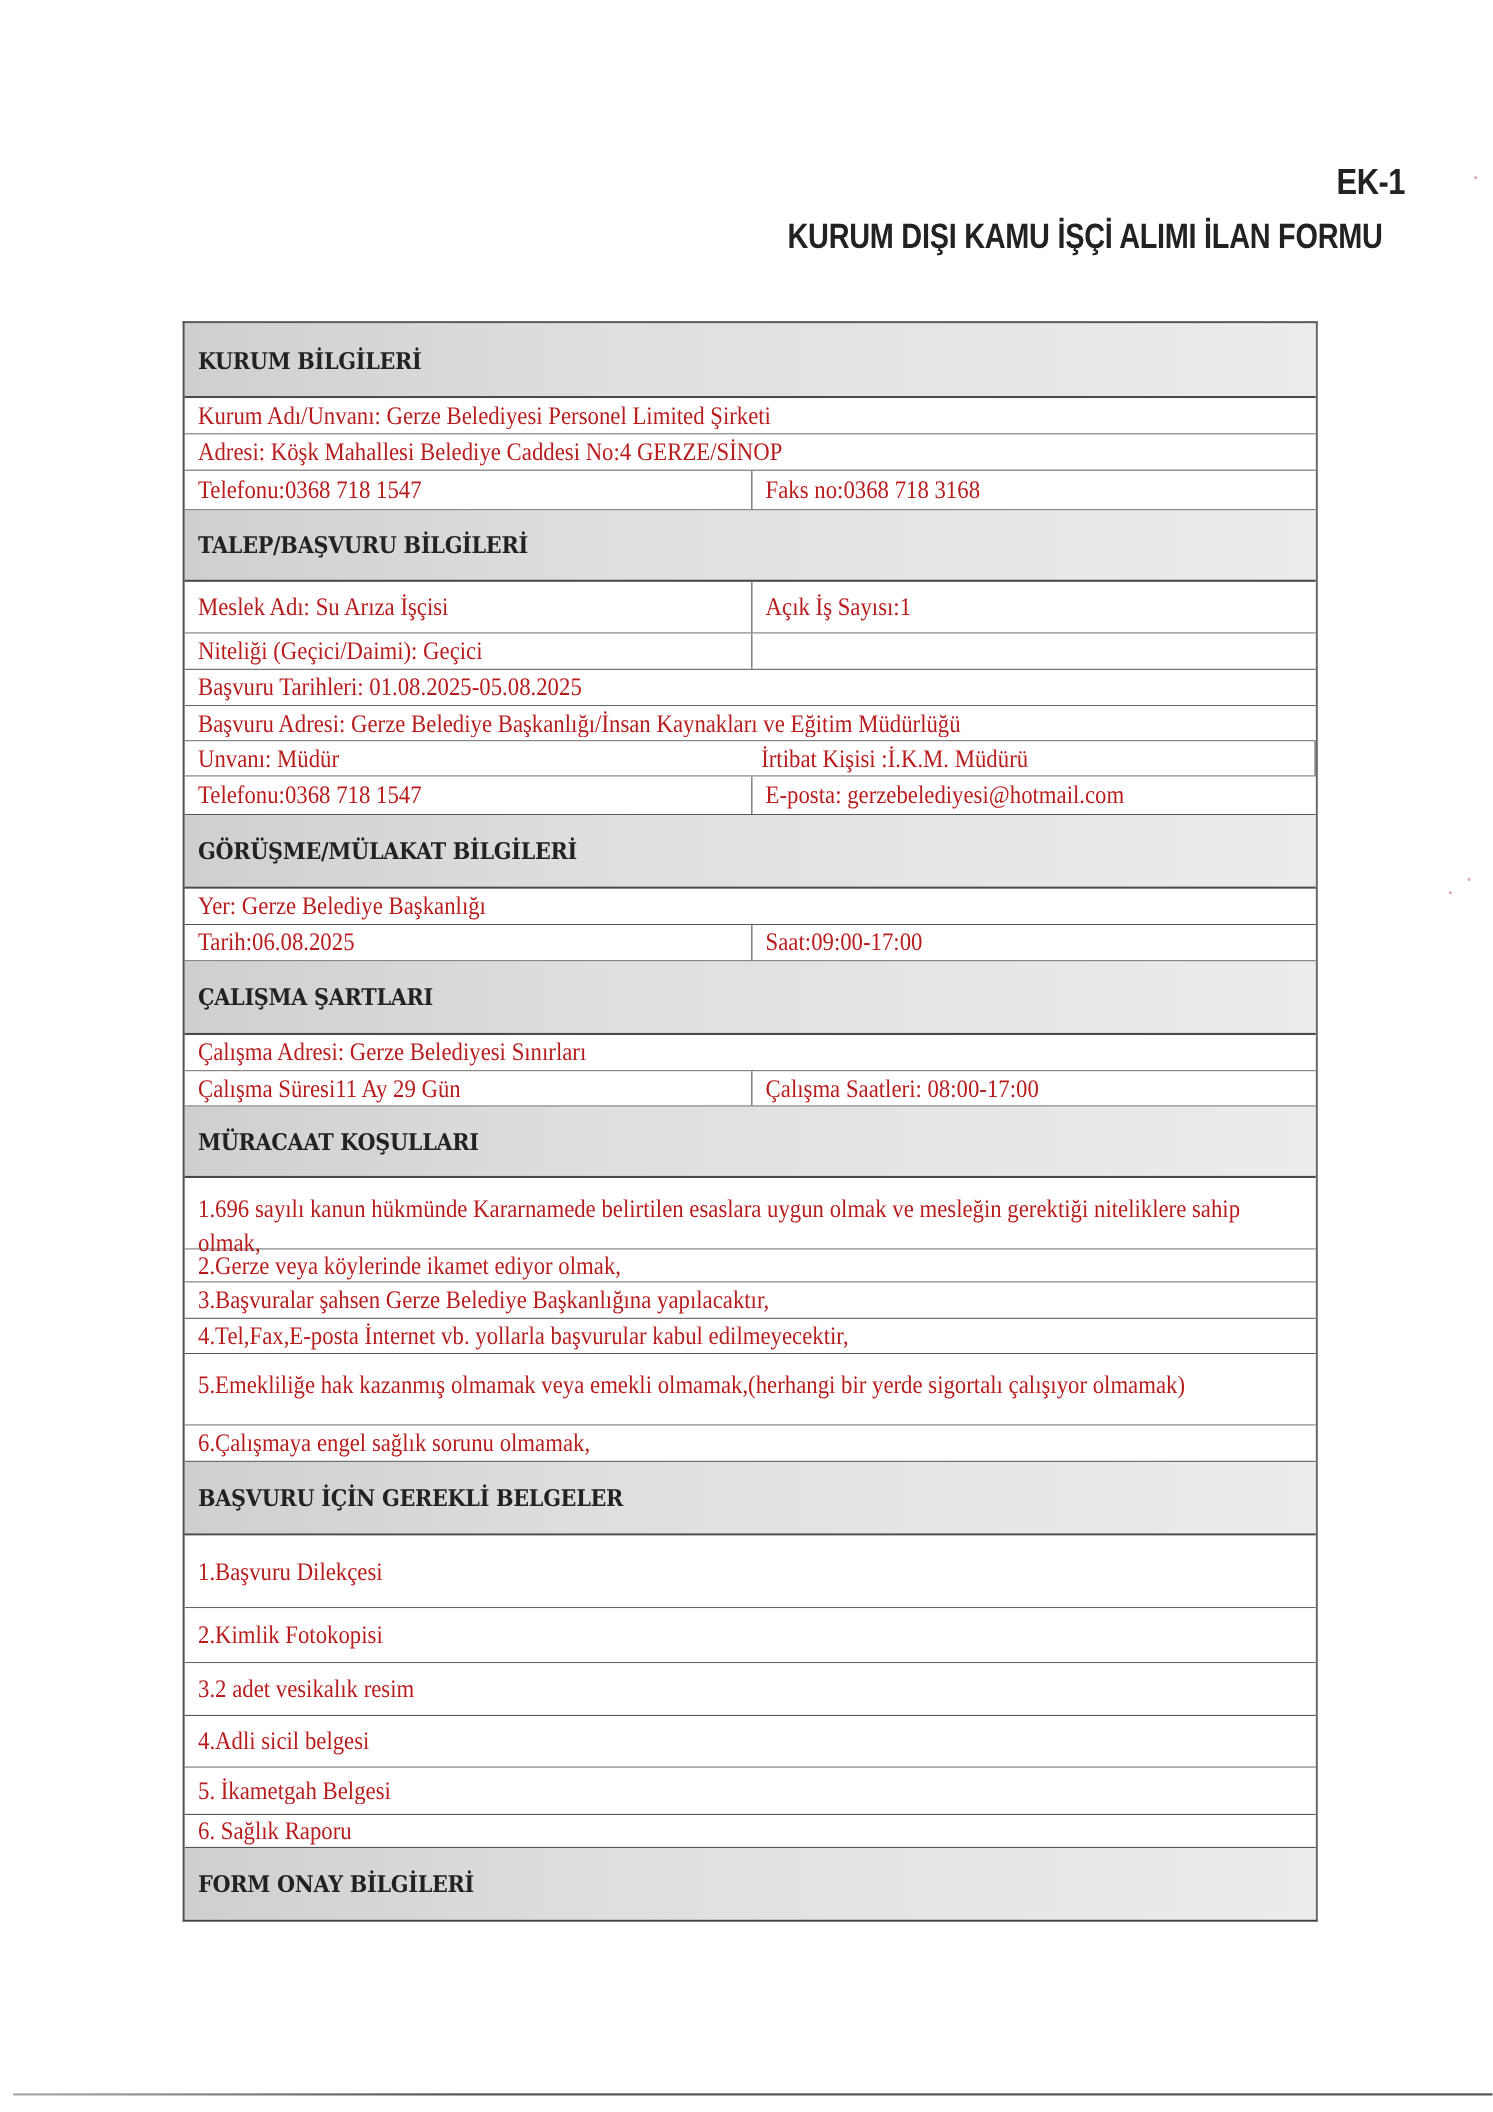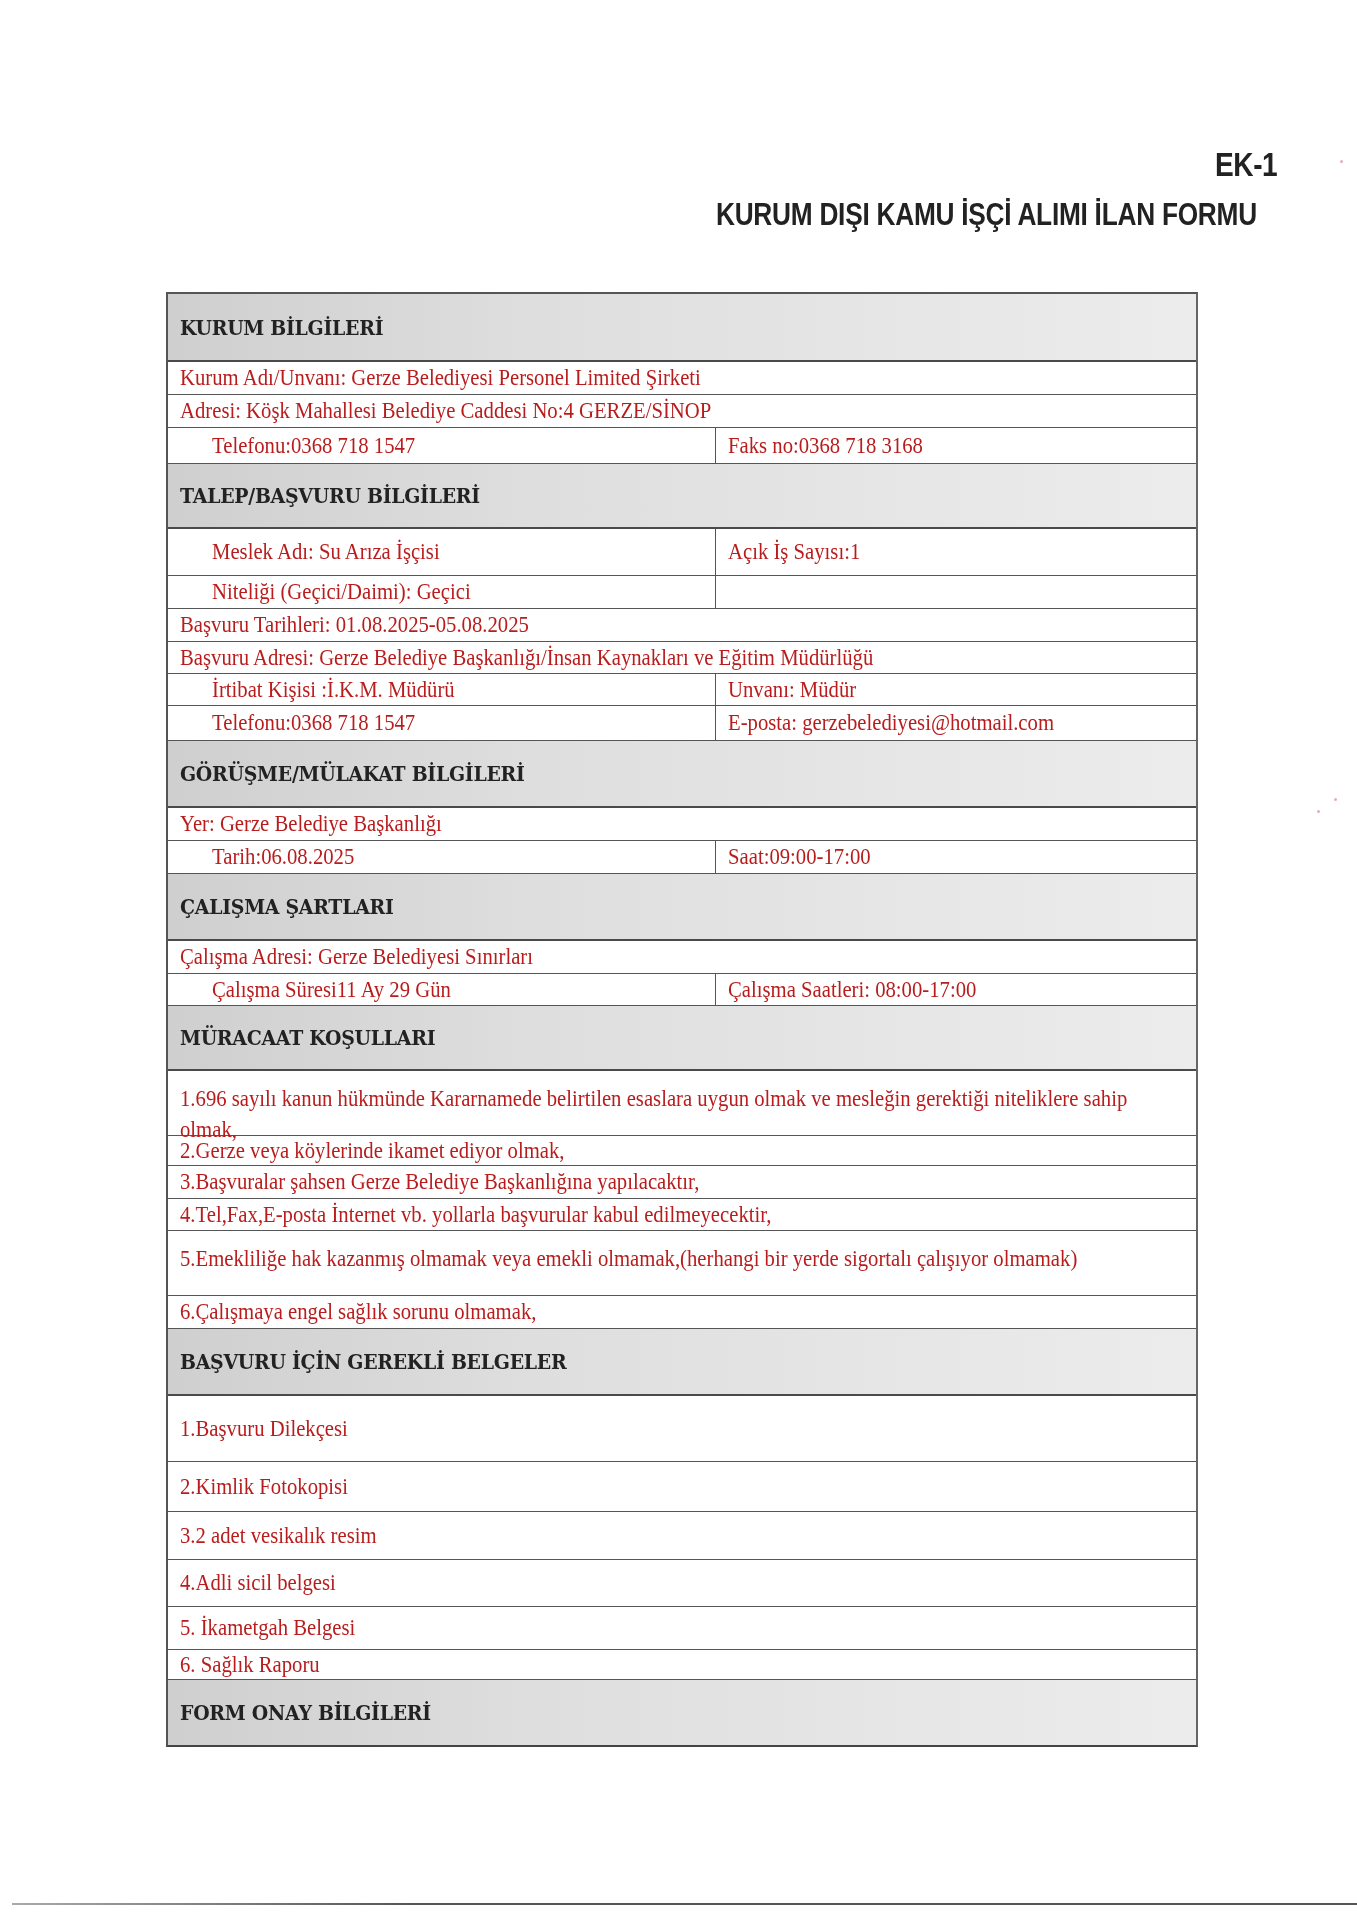--- a/index.html
+++ b/index.html
@@ -38,21 +38,21 @@
   .row {
     box-sizing: border-box; border-bottom: 1.5px solid #555;
     display: flex; align-items: stretch; background: #fff;
   }
   .row:last-child { border-bottom: none; }
   .cell {
     box-sizing: border-box; display: flex; align-items: center;
     padding-left: 12px; font-size: 23px; color: #b91c1c; white-space: nowrap;
   }
   .cell span { display: inline-block; transform: scaleX(0.9); transform-origin: left center; }
-  .c-left { width: 516px; border-right: 1.5px solid #555; margin-left: 32px; }
+  .c-left { width: 516px; border-right: 1.5px solid #555; }
   .c-right { flex: 1; }
   .c-full { flex: 1; }
   .multi .cell { white-space: normal; line-height: 31px; align-items: flex-start; padding-top: 12px; }
   .multi .cell span { width: 1110px; }
   .doc .cell { align-items: center; }
   .page-line {
     position: absolute; left: 12px; top: 1903px; width: 1345px; height: 2px;
     background: linear-gradient(90deg, #aaa, #555 30%, #555 100%);
   }
   .speck { position: absolute; width: 3px; height: 3px; border-radius: 50%; background: #d88aa0; opacity: .7; }
@@ -109,25 +109,25 @@
     <div class="cell c-full">
         <span>Başvuru Tarihleri: 01.08.2025-05.08.2025</span>
       </div>
   </div>
   <div class="row" style="height:32px">
     <div class="cell c-full">
         <span>Başvuru Adresi: Gerze Belediye Başkanlığı/İnsan Kaynakları ve Eğitim Müdürlüğü</span>
       </div>
   </div>
   <div class="row" style="height:32px">
+    <div class="cell c-right">
+        <span>Unvanı: Müdür</span>
+      </div>
     <div class="cell c-left">
         <span>İrtibat Kişisi :İ.K.M. Müdürü</span>
-      </div>
-    <div class="cell c-right">
-        <span>Unvanı: Müdür</span>
       </div>
   </div>
   <div class="row" style="height:35px">
     <div class="cell c-left">
         <span>Telefonu:0368 718 1547</span>
       </div>
     <div class="cell c-right">
         <span>E-posta: gerzebelediyesi@hotmail.com</span>
       </div>
   </div>

